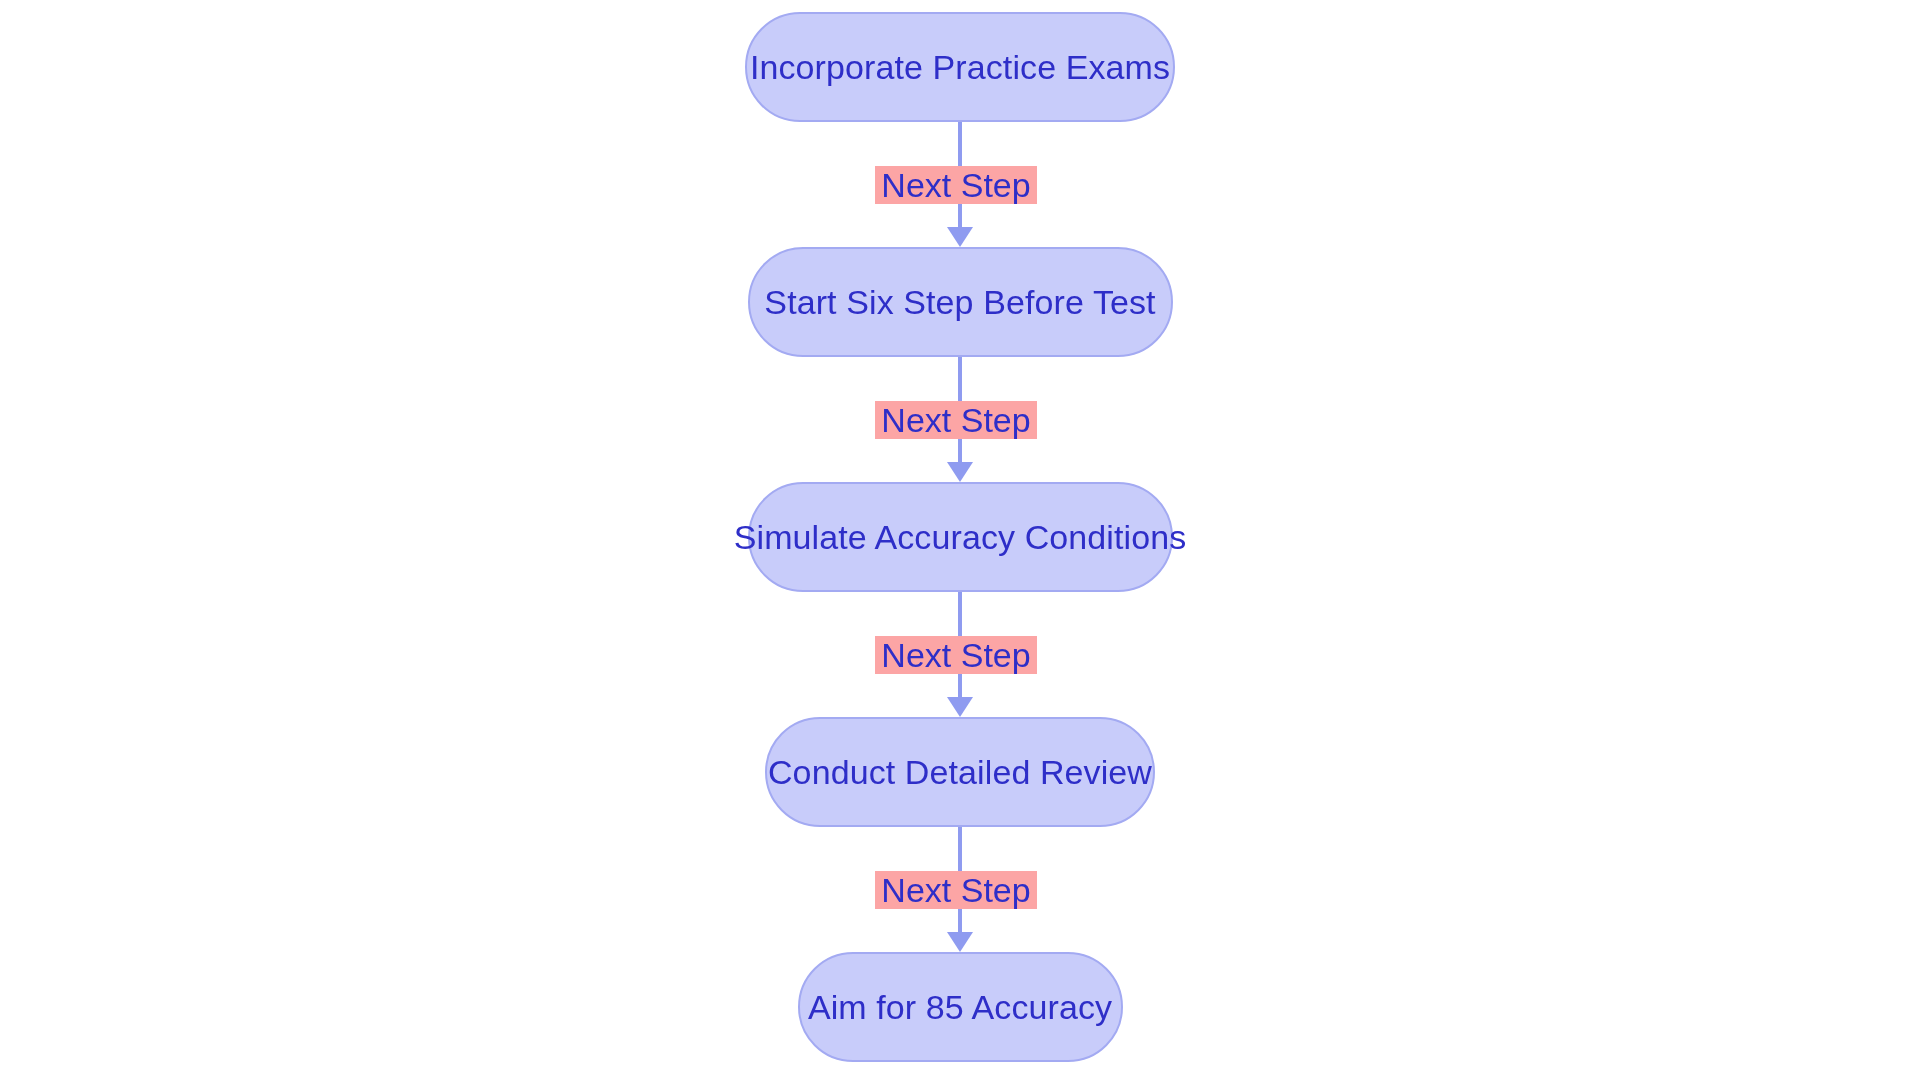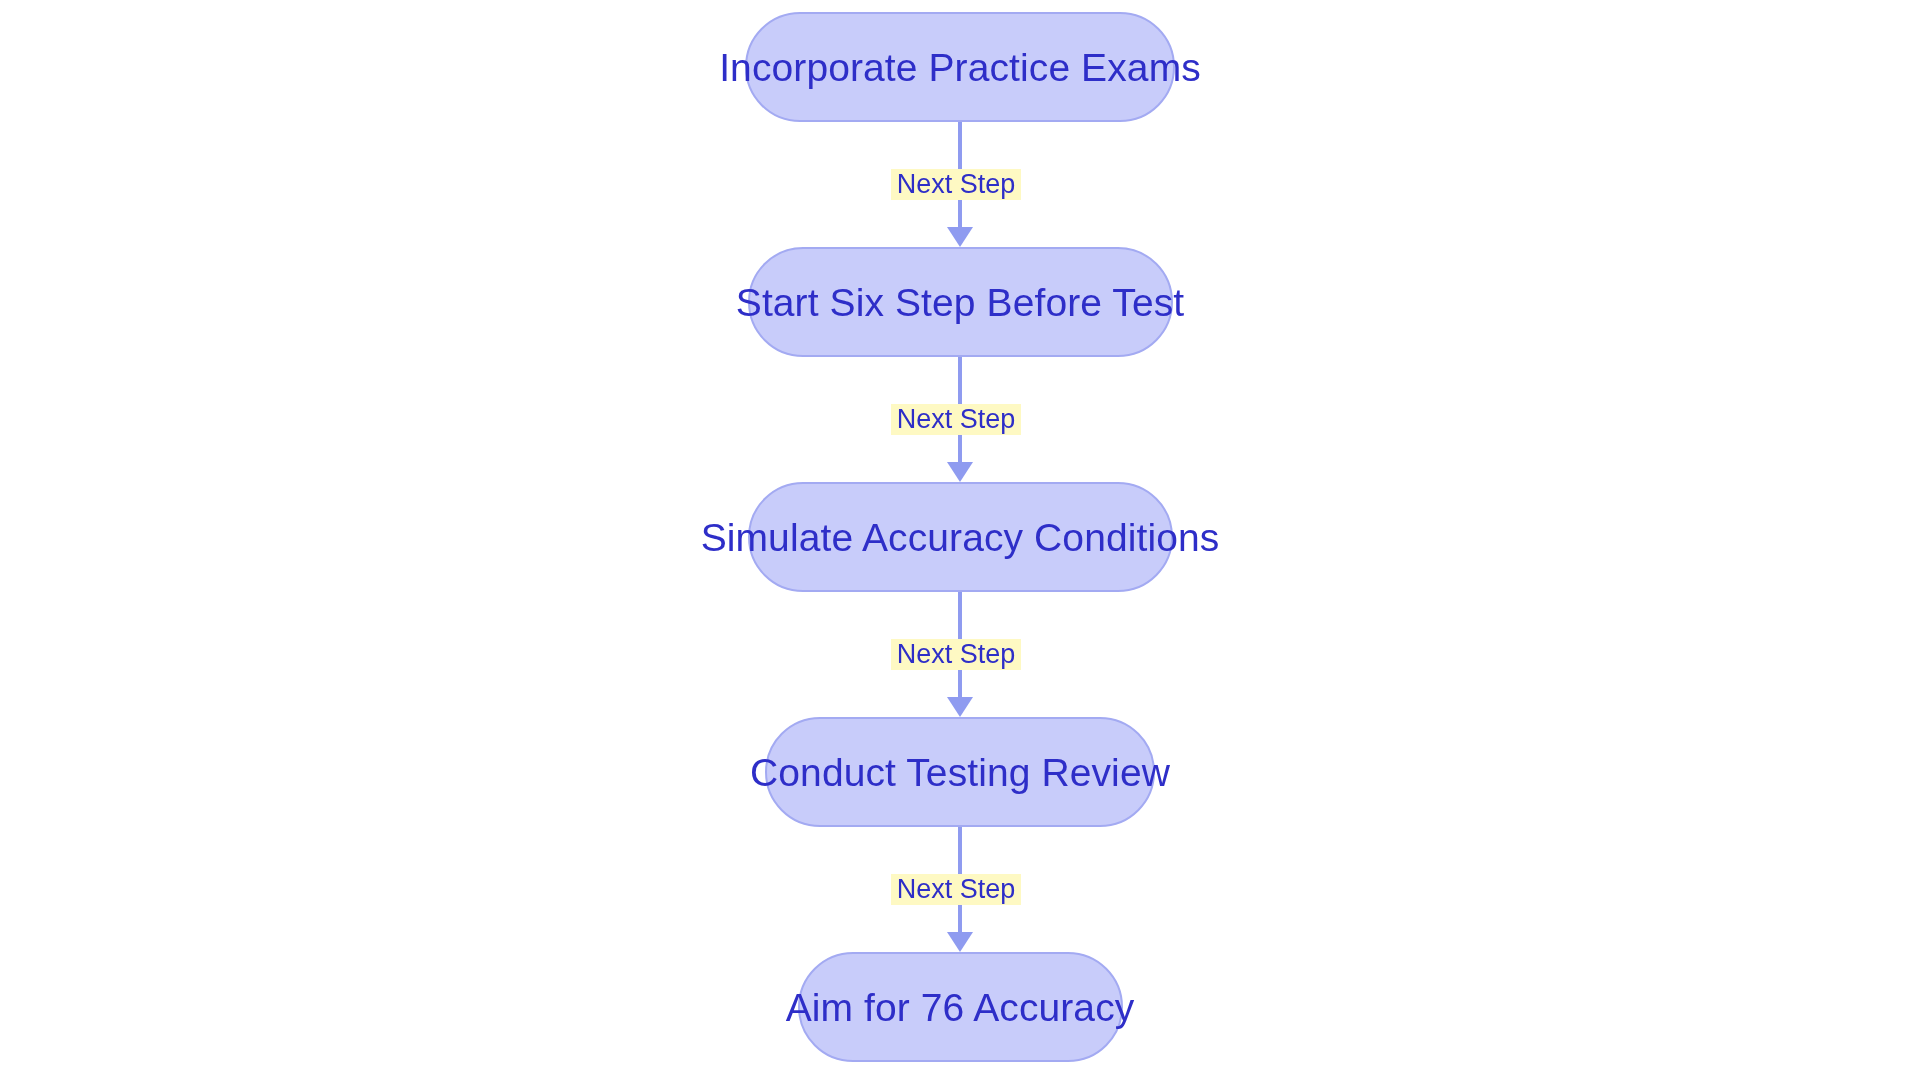--- a/index.html
+++ b/index.html
@@ -34,21 +34,21 @@
     border: 2px solid #a3aaf2;
     border-radius: 55px;
     display: flex;
     align-items: center;
     justify-content: center;
     padding: 0 54px;
     white-space: nowrap;
   }
   .node-label {
     color: #2e2ec8;
-    font-size: 39px;
+    font-size: 34px;
     font-weight: 400;
     letter-spacing: 0.1px;
     line-height: 1;
   }
 
   
   .connector {
     position: relative;
     width: 260px;
     height: 125px;
@@ -73,23 +73,23 @@
     width: 0;
     height: 0;
     border-left: 13px solid transparent;
     border-right: 13px solid transparent;
     border-top: 20px solid #8f9bf0;
   }
   .connector-label {
     position: relative;
     z-index: 2;
     color: #2e2ec8;
-    font-size: 27px;
+    font-size: 34px;
     line-height: 1;
-    background: #fef9c3;
+    background: #fca5a5;
     padding: 2px 6px;
     transform: translateX(-4px);
     white-space: nowrap;
   }
 
   
   .node-w1 { width: 430px; }
   .node-w2 { width: 425px; }
   .node-w3 { width: 425px; }
   .node-w4 { width: 390px; }
@@ -126,26 +126,26 @@
     <span class="node-label">Simulate Accuracy Conditions</span>
   </div>
 
   <div class="connector">
     <div class="connector-line"></div>
     <div class="connector-arrowhead"></div>
     <span class="connector-label">Next Step</span>
   </div>
 
   <div class="node node-w4">
-    <span class="node-label">Conduct Testing Review</span>
+    <span class="node-label">Conduct Detailed Review</span>
   </div>
 
   <div class="connector">
     <div class="connector-line"></div>
     <div class="connector-arrowhead"></div>
     <span class="connector-label">Next Step</span>
   </div>
 
   <div class="node node-w5">
-    <span class="node-label">Aim for 76 Accuracy</span>
+    <span class="node-label">Aim for 85 Accuracy</span>
   </div>
 
 </div>
 
 </body></html>

